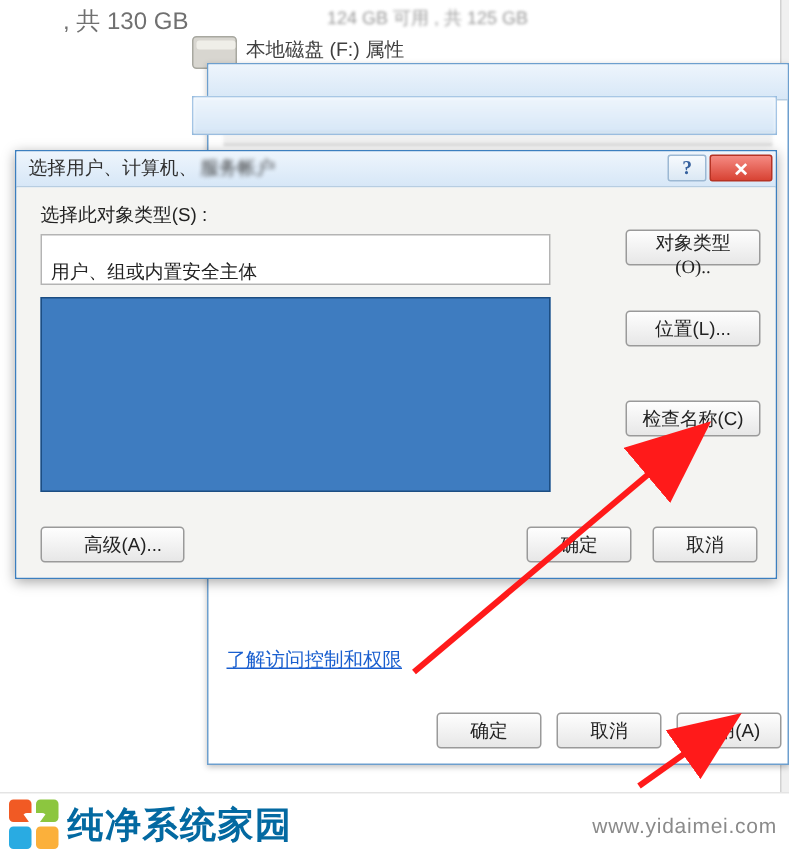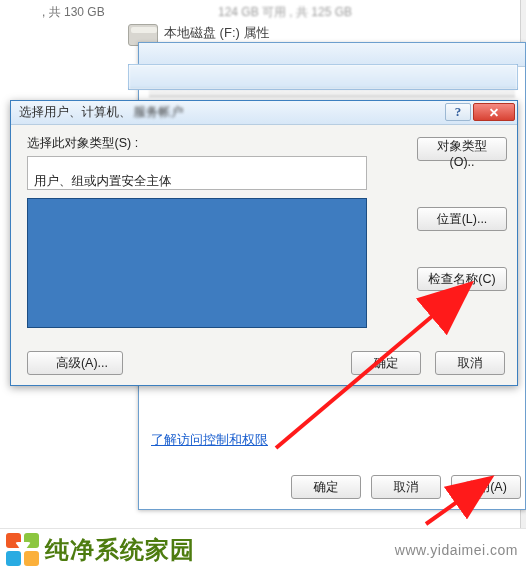--- a/index.html
+++ b/index.html
@@ -5,21 +5,21 @@
   * { box-sizing: border-box; margin: 0; padding: 0; }
   body {
     font-family: "Microsoft YaHei", "SimSun", Tahoma, sans-serif;
     font-size: 12px;
     background: #fff;
     width: 526px;
     height: 572px;
     position: relative;
     overflow: hidden;
   }
-  .bg-text { position:absolute; top:4px; left:42px; color:#707070; font-size:12px; }
+  .bg-text { position:absolute; top:4px; left:42px; color:#707070; font-size:16px; }
   .bg-text2 { position:absolute; top:4px; left:218px; color:#707070; font-size:12px; filter: blur(1px); opacity:.7;}
   .drive-icon { position:absolute; top:24px; left:128px; width:30px; height:22px;
     background:#d8d6d0; border:1px solid #a8a8a0; border-radius:3px;}
   .drive-icon:after{content:"";position:absolute;top:2px;left:2px;width:26px;height:6px;background:#efeee8;border-radius:2px;}
   .drive-label { position:absolute; top:24px; left:164px; color:#404040; font-size:13px; }
 
   
   .win-back {
     position:absolute; top:42px; left:138px; width:388px; height:468px;
     border:1px solid #6d9fce; background:#fff;
@@ -125,21 +125,21 @@
   .logo-box{
     width:33px;height:33px; position:relative; margin-right:6px;
   }
   .logo-box span{position:absolute;width:15px;height:15px;border-radius:3px;}
   .lq1{background:#f15a24;top:0;left:0;}
   .lq2{background:#8cc63f;top:0;right:0;}
   .lq3{background:#29abe2;bottom:0;left:0;}
   .lq4{background:#fbb03b;bottom:0;right:0;}
   .logo-arrow{position:absolute;top:9px;left:9px;width:0;height:0;
     border-left:8px solid transparent;border-right:8px solid transparent;border-top:11px solid #fff;}
-  .brand{ font-size:24px; font-weight:bold; letter-spacing:1px; color:#4d7c0f;}
+  .brand{ font-size:24px; font-weight:bold; letter-spacing:1px; color:#0369a1;}
   .brand-url{ margin-left:auto; color:#8a8a8a; font-size:14px; letter-spacing:.5px;}
   .right-edge{position:absolute;top:0;right:0;width:6px;height:100%;
     background:#f0f0f0;border-left:1px solid #d2d2d2;}
 </style>
 </head>
 <body>
 
 <div class="right-edge"></div>
 
 <div class="bg-text">, 共 130 GB</div>
@@ -174,21 +174,21 @@
     <div class="titlebar-controls">
       <div class="tb-btn tb-help">
           <span>?</span>
         </div>
       <div class="tb-btn tb-close">✕</div>
     </div>
   </div>
   <div class="client">
     <span class="lbl">选择此对象类型(S) :</span>
     <div class="type-field">用户、组或内置安全主体</div>
-    <button class="winbtn side-btn" style="top:12px;">对象类型(O)..</button>
+    <button class="winbtn side-btn" style="top:28px;font-family:Liberation Serif, serif;">对象类型(O)..</button>
 
     <div class="big-input"></div>
     <button class="winbtn side-btn" style="top:82px;">位置(L)...</button>
     <button class="winbtn side-btn" style="top:142px;">检查名称(C)</button>
 
     <div class="front-bottom">
       <button class="winbtn" style="min-width:96px;padding-left:24px;">高级(A)...</button>
     </div>
     <div class="front-bottom-right">
       <button class="winbtn">确定</button>

